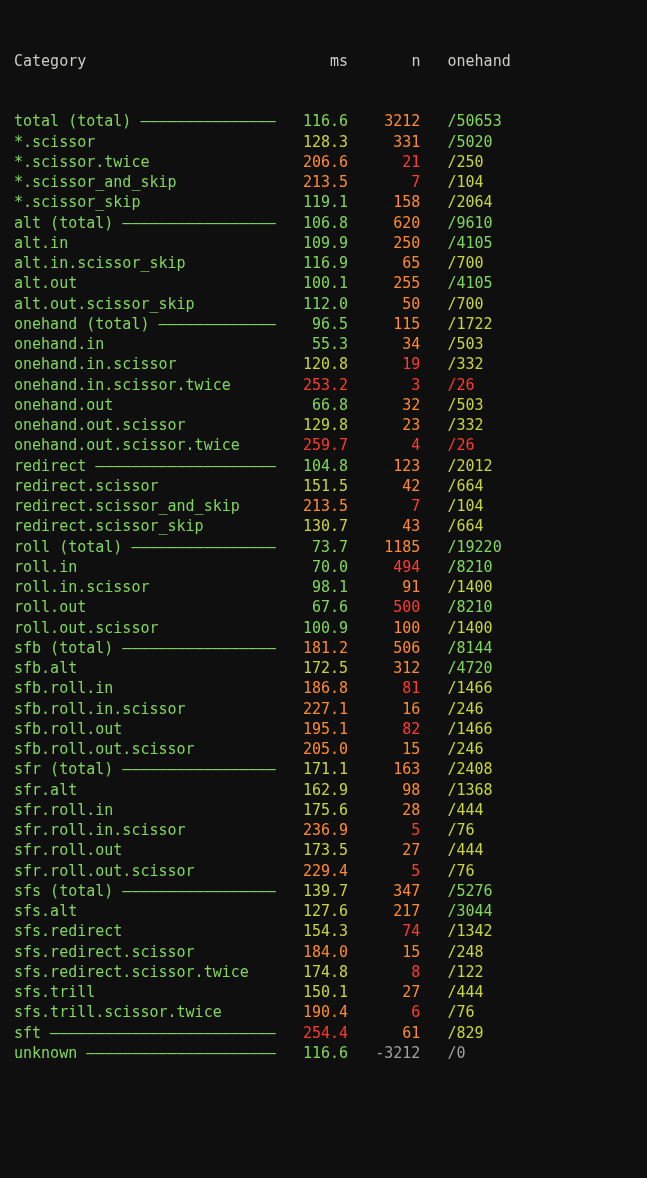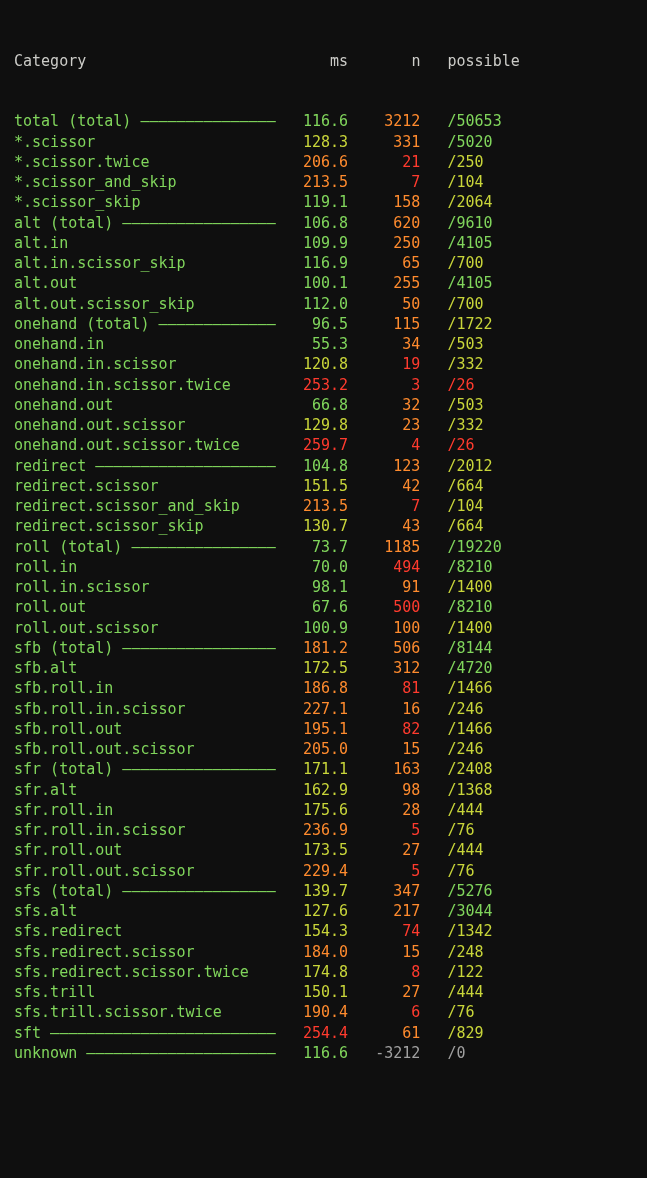--- a/index.html
+++ b/index.html
@@ -17,15 +17,15 @@
   .table {
     white-space: pre;
     padding: 10px 14px 14px 14px;
   }
   .hdr { color: #ccccc8; }
 </style>
 </head>
 <body>
 
 <div class="table">
-  <div class="hdr"><span>Category</span><span id="hgap1">                           </span><span>ms</span><span id="hgap2">       </span><span>n</span><span id="hgap3">   </span><span>possible</span></div>
+  <div class="hdr"><span>Category</span><span id="hgap1">                           </span><span>ms</span><span id="hgap2">       </span><span>n</span><span id="hgap3">   </span><span>onehand</span></div>
   <div id="rows"><div><span style="color: rgb(129, 214, 92);">total (total) –––––––––––––––</span><span style="color: rgb(129, 214, 92);">   116.6</span><span style="color: rgb(255, 139, 46);">    3212</span><span>   </span><span style="color: rgb(129, 214, 92);">/50653</span></div><div><span style="color: rgb(129, 214, 92);">*.scissor                    </span><span style="color: rgb(201, 214, 58);">   128.3</span><span style="color: rgb(255, 139, 46);">     331</span><span>   </span><span style="color: rgb(129, 214, 92);">/5020</span></div><div><span style="color: rgb(129, 214, 92);">*.scissor.twice              </span><span style="color: rgb(255, 139, 46);">   206.6</span><span style="color: rgb(255, 59, 46);">      21</span><span>   </span><span style="color: rgb(201, 214, 58);">/250</span></div><div><span style="color: rgb(129, 214, 92);">*.scissor_and_skip           </span><span style="color: rgb(255, 139, 46);">   213.5</span><span style="color: rgb(255, 59, 46);">       7</span><span>   </span><span style="color: rgb(201, 214, 58);">/104</span></div><div><span style="color: rgb(129, 214, 92);">*.scissor_skip               </span><span style="color: rgb(129, 214, 92);">   119.1</span><span style="color: rgb(255, 139, 46);">     158</span><span>   </span><span style="color: rgb(201, 214, 58);">/2064</span></div><div><span style="color: rgb(129, 214, 92);">alt (total) –––––––––––––––––</span><span style="color: rgb(129, 214, 92);">   106.8</span><span style="color: rgb(255, 139, 46);">     620</span><span>   </span><span style="color: rgb(129, 214, 92);">/9610</span></div><div><span style="color: rgb(129, 214, 92);">alt.in                       </span><span style="color: rgb(129, 214, 92);">   109.9</span><span style="color: rgb(255, 139, 46);">     250</span><span>   </span><span style="color: rgb(129, 214, 92);">/4105</span></div><div><span style="color: rgb(129, 214, 92);">alt.in.scissor_skip          </span><span style="color: rgb(129, 214, 92);">   116.9</span><span style="color: rgb(255, 139, 46);">      65</span><span>   </span><span style="color: rgb(201, 214, 58);">/700</span></div><div><span style="color: rgb(129, 214, 92);">alt.out                      </span><span style="color: rgb(129, 214, 92);">   100.1</span><span style="color: rgb(255, 139, 46);">     255</span><span>   </span><span style="color: rgb(129, 214, 92);">/4105</span></div><div><span style="color: rgb(129, 214, 92);">alt.out.scissor_skip         </span><span style="color: rgb(129, 214, 92);">   112.0</span><span style="color: rgb(255, 139, 46);">      50</span><span>   </span><span style="color: rgb(201, 214, 58);">/700</span></div><div><span style="color: rgb(129, 214, 92);">onehand (total) –––––––––––––</span><span style="color: rgb(129, 214, 92);">    96.5</span><span style="color: rgb(255, 139, 46);">     115</span><span>   </span><span style="color: rgb(201, 214, 58);">/1722</span></div><div><span style="color: rgb(129, 214, 92);">onehand.in                   </span><span style="color: rgb(129, 214, 92);">    55.3</span><span style="color: rgb(255, 139, 46);">      34</span><span>   </span><span style="color: rgb(201, 214, 58);">/503</span></div><div><span style="color: rgb(129, 214, 92);">onehand.in.scissor           </span><span style="color: rgb(201, 214, 58);">   120.8</span><span style="color: rgb(255, 59, 46);">      19</span><span>   </span><span style="color: rgb(201, 214, 58);">/332</span></div><div><span style="color: rgb(129, 214, 92);">onehand.in.scissor.twice     </span><span style="color: rgb(255, 59, 46);">   253.2</span><span style="color: rgb(255, 59, 46);">       3</span><span>   </span><span style="color: rgb(255, 59, 46);">/26</span></div><div><span style="color: rgb(129, 214, 92);">onehand.out                  </span><span style="color: rgb(129, 214, 92);">    66.8</span><span style="color: rgb(255, 139, 46);">      32</span><span>   </span><span style="color: rgb(201, 214, 58);">/503</span></div><div><span style="color: rgb(129, 214, 92);">onehand.out.scissor          </span><span style="color: rgb(201, 214, 58);">   129.8</span><span style="color: rgb(255, 139, 46);">      23</span><span>   </span><span style="color: rgb(201, 214, 58);">/332</span></div><div><span style="color: rgb(129, 214, 92);">onehand.out.scissor.twice    </span><span style="color: rgb(255, 59, 46);">   259.7</span><span style="color: rgb(255, 59, 46);">       4</span><span>   </span><span style="color: rgb(255, 59, 46);">/26</span></div><div><span style="color: rgb(129, 214, 92);">redirect ––––––––––––––––––––</span><span style="color: rgb(129, 214, 92);">   104.8</span><span style="color: rgb(255, 139, 46);">     123</span><span>   </span><span style="color: rgb(201, 214, 58);">/2012</span></div><div><span style="color: rgb(129, 214, 92);">redirect.scissor             </span><span style="color: rgb(201, 214, 58);">   151.5</span><span style="color: rgb(255, 139, 46);">      42</span><span>   </span><span style="color: rgb(201, 214, 58);">/664</span></div><div><span style="color: rgb(129, 214, 92);">redirect.scissor_and_skip    </span><span style="color: rgb(255, 139, 46);">   213.5</span><span style="color: rgb(255, 59, 46);">       7</span><span>   </span><span style="color: rgb(201, 214, 58);">/104</span></div><div><span style="color: rgb(129, 214, 92);">redirect.scissor_skip        </span><span style="color: rgb(201, 214, 58);">   130.7</span><span style="color: rgb(255, 139, 46);">      43</span><span>   </span><span style="color: rgb(201, 214, 58);">/664</span></div><div><span style="color: rgb(129, 214, 92);">roll (total) ––––––––––––––––</span><span style="color: rgb(129, 214, 92);">    73.7</span><span style="color: rgb(255, 139, 46);">    1185</span><span>   </span><span style="color: rgb(129, 214, 92);">/19220</span></div><div><span style="color: rgb(129, 214, 92);">roll.in                      </span><span style="color: rgb(129, 214, 92);">    70.0</span><span style="color: rgb(255, 59, 46);">     494</span><span>   </span><span style="color: rgb(129, 214, 92);">/8210</span></div><div><span style="color: rgb(129, 214, 92);">roll.in.scissor              </span><span style="color: rgb(129, 214, 92);">    98.1</span><span style="color: rgb(255, 139, 46);">      91</span><span>   </span><span style="color: rgb(201, 214, 58);">/1400</span></div><div><span style="color: rgb(129, 214, 92);">roll.out                     </span><span style="color: rgb(129, 214, 92);">    67.6</span><span style="color: rgb(255, 59, 46);">     500</span><span>   </span><span style="color: rgb(129, 214, 92);">/8210</span></div><div><span style="color: rgb(129, 214, 92);">roll.out.scissor             </span><span style="color: rgb(129, 214, 92);">   100.9</span><span style="color: rgb(255, 139, 46);">     100</span><span>   </span><span style="color: rgb(201, 214, 58);">/1400</span></div><div><span style="color: rgb(129, 214, 92);">sfb (total) –––––––––––––––––</span><span style="color: rgb(255, 139, 46);">   181.2</span><span style="color: rgb(255, 139, 46);">     506</span><span>   </span><span style="color: rgb(129, 214, 92);">/8144</span></div><div><span style="color: rgb(129, 214, 92);">sfb.alt                      </span><span style="color: rgb(201, 214, 58);">   172.5</span><span style="color: rgb(255, 139, 46);">     312</span><span>   </span><span style="color: rgb(129, 214, 92);">/4720</span></div><div><span style="color: rgb(129, 214, 92);">sfb.roll.in                  </span><span style="color: rgb(255, 139, 46);">   186.8</span><span style="color: rgb(255, 59, 46);">      81</span><span>   </span><span style="color: rgb(201, 214, 58);">/1466</span></div><div><span style="color: rgb(129, 214, 92);">sfb.roll.in.scissor          </span><span style="color: rgb(255, 139, 46);">   227.1</span><span style="color: rgb(255, 139, 46);">      16</span><span>   </span><span style="color: rgb(201, 214, 58);">/246</span></div><div><span style="color: rgb(129, 214, 92);">sfb.roll.out                 </span><span style="color: rgb(255, 139, 46);">   195.1</span><span style="color: rgb(255, 59, 46);">      82</span><span>   </span><span style="color: rgb(201, 214, 58);">/1466</span></div><div><span style="color: rgb(129, 214, 92);">sfb.roll.out.scissor         </span><span style="color: rgb(255, 139, 46);">   205.0</span><span style="color: rgb(255, 139, 46);">      15</span><span>   </span><span style="color: rgb(201, 214, 58);">/246</span></div><div><span style="color: rgb(129, 214, 92);">sfr (total) –––––––––––––––––</span><span style="color: rgb(201, 214, 58);">   171.1</span><span style="color: rgb(255, 139, 46);">     163</span><span>   </span><span style="color: rgb(201, 214, 58);">/2408</span></div><div><span style="color: rgb(129, 214, 92);">sfr.alt                      </span><span style="color: rgb(201, 214, 58);">   162.9</span><span style="color: rgb(255, 139, 46);">      98</span><span>   </span><span style="color: rgb(201, 214, 58);">/1368</span></div><div><span style="color: rgb(129, 214, 92);">sfr.roll.in                  </span><span style="color: rgb(201, 214, 58);">   175.6</span><span style="color: rgb(255, 139, 46);">      28</span><span>   </span><span style="color: rgb(201, 214, 58);">/444</span></div><div><span style="color: rgb(129, 214, 92);">sfr.roll.in.scissor          </span><span style="color: rgb(255, 139, 46);">   236.9</span><span style="color: rgb(255, 59, 46);">       5</span><span>   </span><span style="color: rgb(201, 214, 58);">/76</span></div><div><span style="color: rgb(129, 214, 92);">sfr.roll.out                 </span><span style="color: rgb(201, 214, 58);">   173.5</span><span style="color: rgb(255, 139, 46);">      27</span><span>   </span><span style="color: rgb(201, 214, 58);">/444</span></div><div><span style="color: rgb(129, 214, 92);">sfr.roll.out.scissor         </span><span style="color: rgb(255, 139, 46);">   229.4</span><span style="color: rgb(255, 59, 46);">       5</span><span>   </span><span style="color: rgb(201, 214, 58);">/76</span></div><div><span style="color: rgb(129, 214, 92);">sfs (total) –––––––––––––––––</span><span style="color: rgb(201, 214, 58);">   139.7</span><span style="color: rgb(255, 139, 46);">     347</span><span>   </span><span style="color: rgb(129, 214, 92);">/5276</span></div><div><span style="color: rgb(129, 214, 92);">sfs.alt                      </span><span style="color: rgb(201, 214, 58);">   127.6</span><span style="color: rgb(255, 139, 46);">     217</span><span>   </span><span style="color: rgb(129, 214, 92);">/3044</span></div><div><span style="color: rgb(129, 214, 92);">sfs.redirect                 </span><span style="color: rgb(201, 214, 58);">   154.3</span><span style="color: rgb(255, 59, 46);">      74</span><span>   </span><span style="color: rgb(201, 214, 58);">/1342</span></div><div><span style="color: rgb(129, 214, 92);">sfs.redirect.scissor         </span><span style="color: rgb(255, 139, 46);">   184.0</span><span style="color: rgb(255, 139, 46);">      15</span><span>   </span><span style="color: rgb(201, 214, 58);">/248</span></div><div><span style="color: rgb(129, 214, 92);">sfs.redirect.scissor.twice   </span><span style="color: rgb(201, 214, 58);">   174.8</span><span style="color: rgb(255, 59, 46);">       8</span><span>   </span><span style="color: rgb(201, 214, 58);">/122</span></div><div><span style="color: rgb(129, 214, 92);">sfs.trill                    </span><span style="color: rgb(201, 214, 58);">   150.1</span><span style="color: rgb(255, 139, 46);">      27</span><span>   </span><span style="color: rgb(201, 214, 58);">/444</span></div><div><span style="color: rgb(129, 214, 92);">sfs.trill.scissor.twice      </span><span style="color: rgb(255, 139, 46);">   190.4</span><span style="color: rgb(255, 59, 46);">       6</span><span>   </span><span style="color: rgb(201, 214, 58);">/76</span></div><div><span style="color: rgb(129, 214, 92);">sft –––––––––––––––––––––––––</span><span style="color: rgb(255, 59, 46);">   254.4</span><span style="color: rgb(255, 139, 46);">      61</span><span>   </span><span style="color: rgb(201, 214, 58);">/829</span></div><div><span style="color: rgb(129, 214, 92);">unknown –––––––––––––––––––––</span><span style="color: rgb(129, 214, 92);">   116.6</span><span style="color: rgb(160, 160, 160);">   -3212</span><span>   </span><span style="color: rgb(160, 160, 160);">/0</span></div></div>
 </div>
 
 </body></html>

